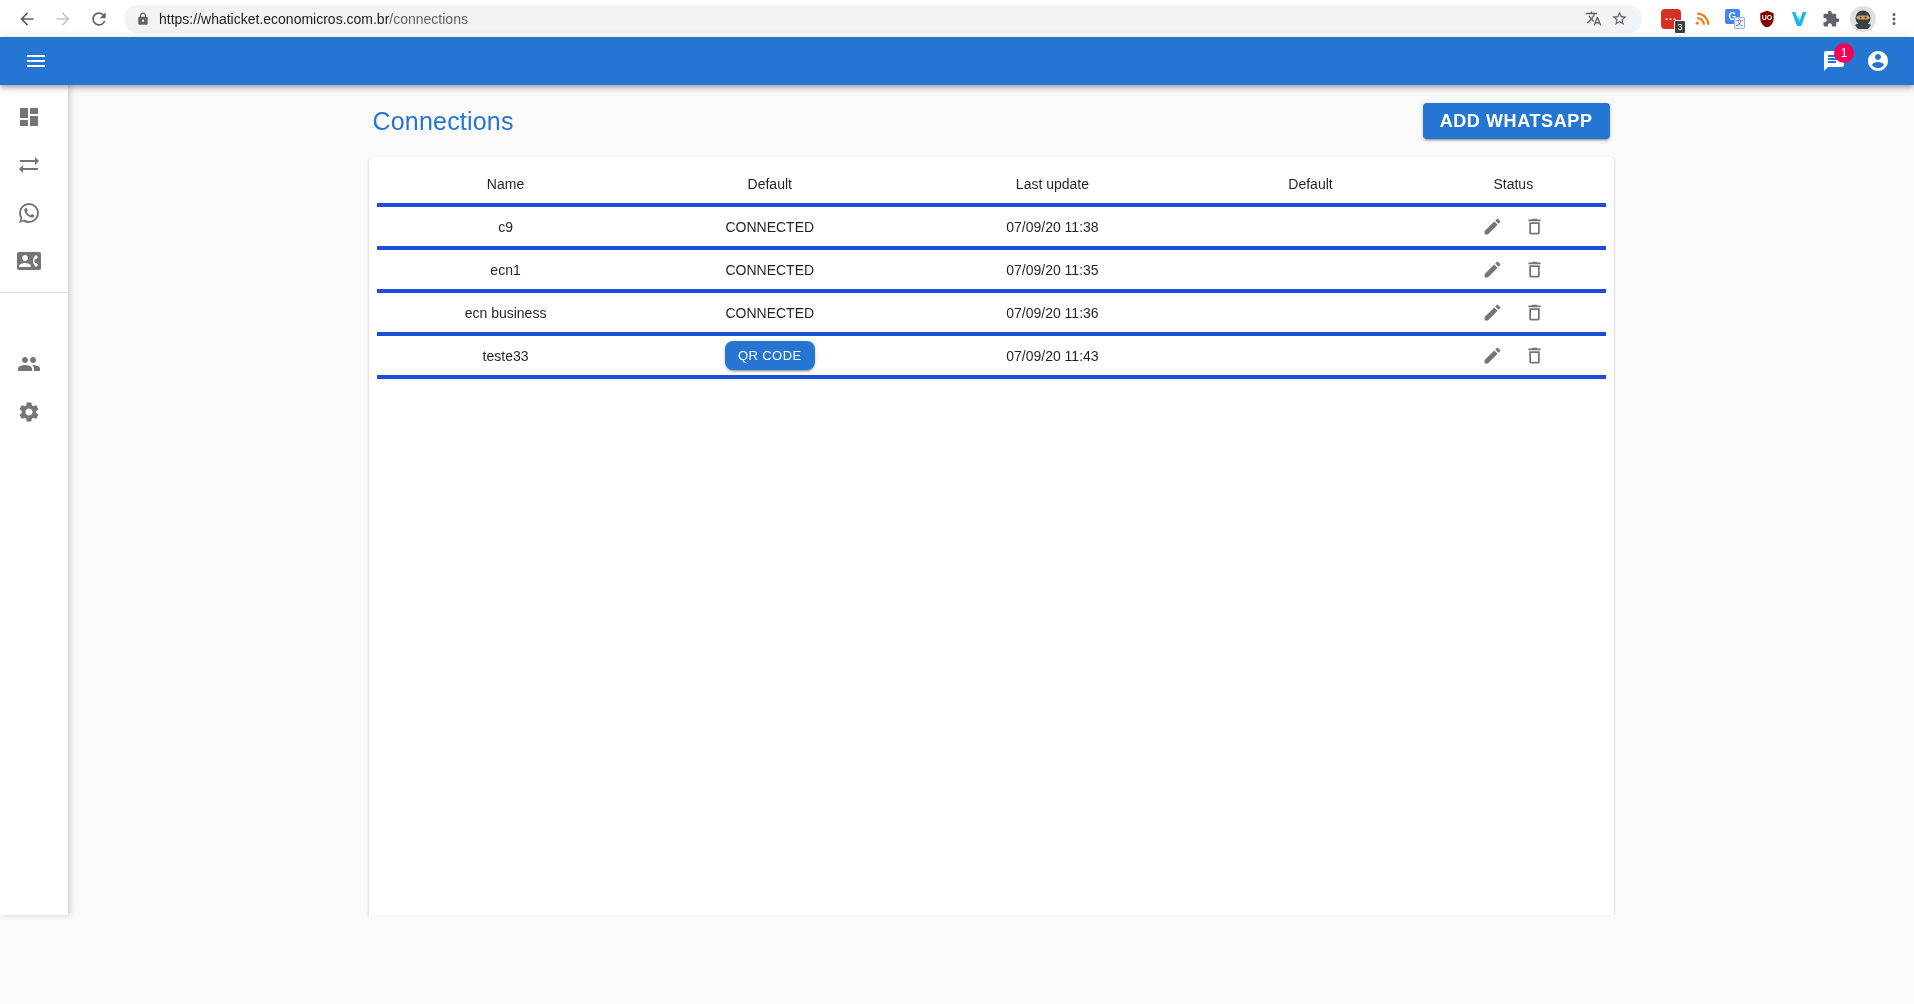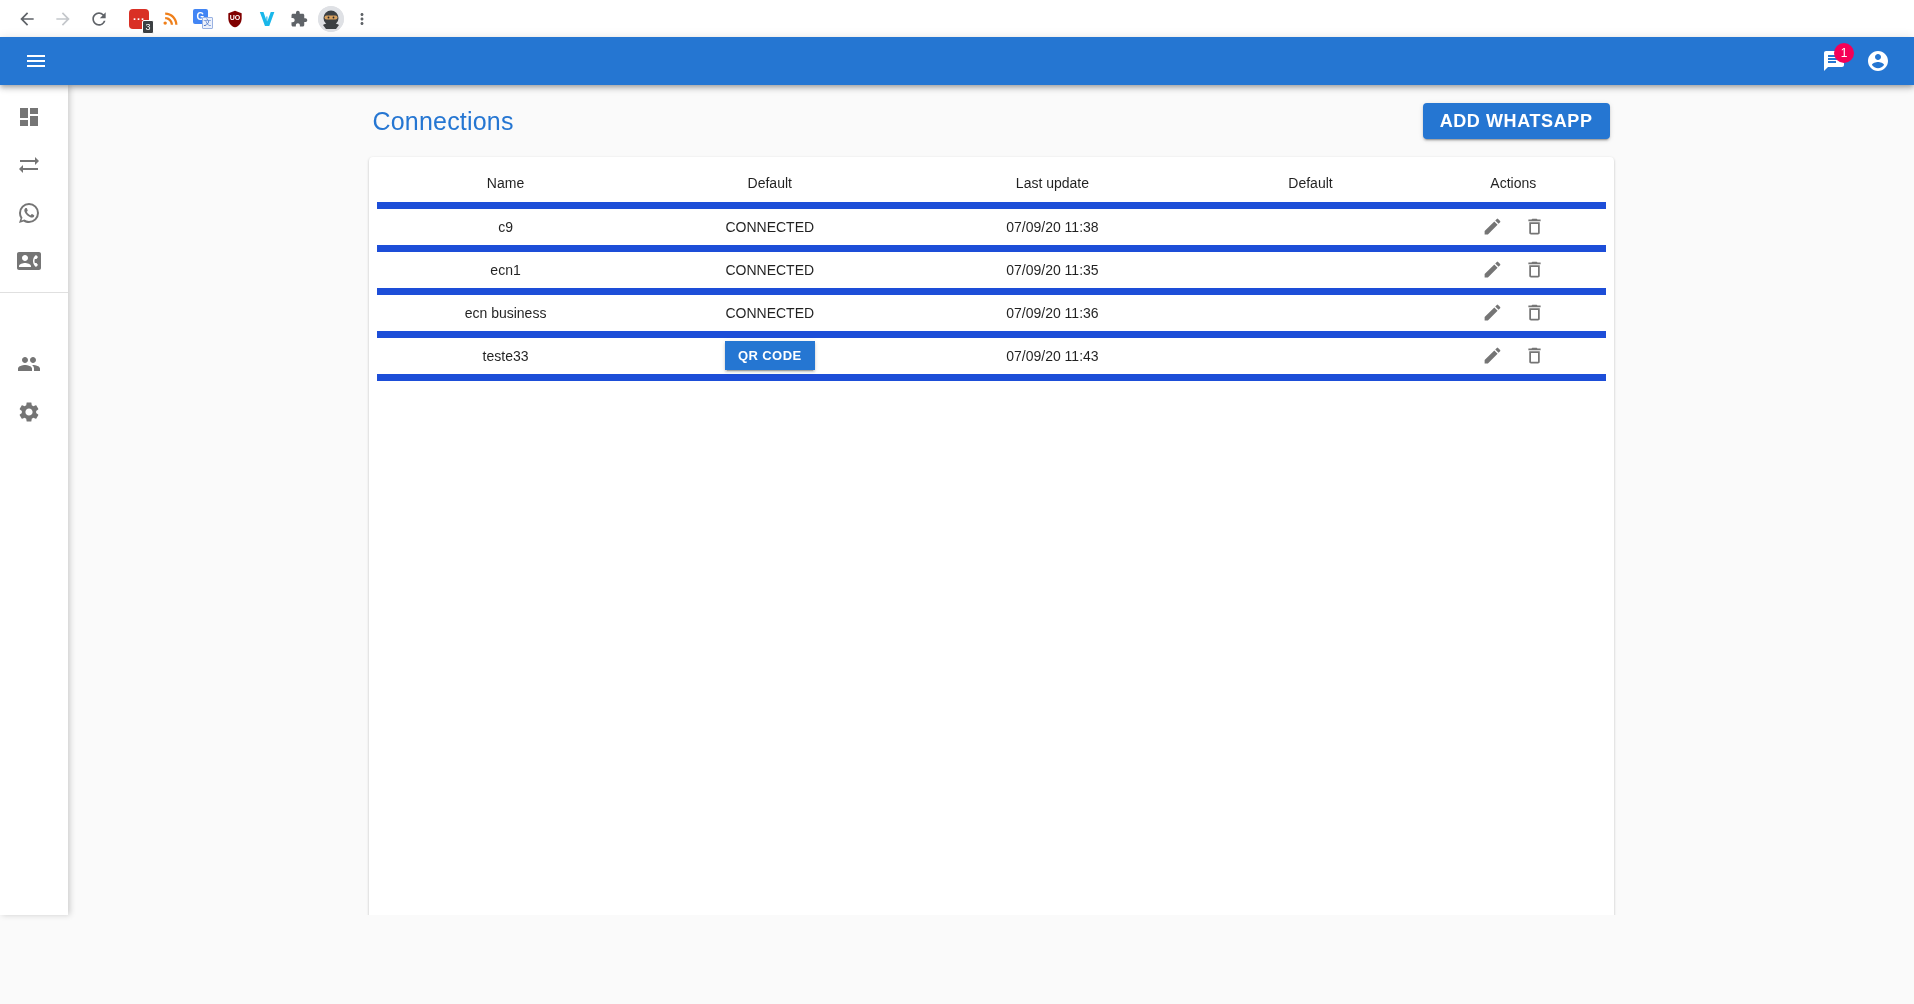--- a/index.html
+++ b/index.html
@@ -85,26 +85,26 @@
     background:#2576d2; color:#fff; border:none; border-radius:4px; height:36px; padding:0 17px;
     font-size:18px; font-weight:bold; letter-spacing:.6px; cursor:pointer;
     box-shadow:0 3px 1px -2px rgba(0,0,0,.2),0 2px 2px 0 rgba(0,0,0,.14),0 1px 5px 0 rgba(0,0,0,.12);
     font-family:inherit;
   }
   .card{
     margin-top:12px; background:#fff; border-radius:4px; padding:8px; height:831px;
     box-shadow:0 1px 3px rgba(0,0,0,.2),0 1px 1px rgba(0,0,0,.14),0 2px 1px -1px rgba(0,0,0,.12);
   }
   table{ width:100%; border-collapse:collapse; table-layout:fixed; }
-  th,td{ text-align:center; font-size:14px; color:rgba(0,0,0,.87); border-bottom:7px solid #1d4ed8; }
+  th,td{ text-align:center; font-size:14px; color:rgba(0,0,0,.87); border-bottom:4px solid #1d4ed8; }
   th{ height:40px; font-weight:400; }
   td{ height:43px; }
   .qr-btn{
-    background:#2576d2; color:#fff; border:none; border-radius:0; padding:7px 13px;
-    font-size:13px; font-weight:bold; letter-spacing:.4px; cursor:pointer; font-family:inherit;
+    background:#2576d2; color:#fff; border:none; border-radius:8px; padding:7px 13px;
+    font-size:13px; font-weight:normal; letter-spacing:.4px; cursor:pointer; font-family:inherit;
     box-shadow:0 3px 1px -2px rgba(0,0,0,.2),0 2px 2px 0 rgba(0,0,0,.14),0 1px 5px 0 rgba(0,0,0,.12);
   }
   .check-icon{ width:24px; height:24px; color:#4caf50; vertical-align:middle;}
   .action-btn{ width:30px; height:30px; border:none; background:transparent; color:#757575;
     cursor:pointer; border-radius:50%; display:inline-flex; align-items:center; justify-content:center; margin:0 4px;}
   .action-btn svg{ width:21px; height:21px; }
 </style>
 </head>
 <body>
 
@@ -118,20 +118,36 @@
     <svg viewBox="0 0 24 24" fill="currentColor">
         <path d="M12 4l-1.41 1.41L16.17 11H4v2h12.17l-5.58 5.59L12 20l8-8z"></path>
       </svg>
   </button>
   <button class="nav-btn">
     <svg viewBox="0 0 24 24" fill="currentColor">
         <path d="M17.65 6.35A7.958 7.958 0 0 0 12 4c-4.42 0-7.99 3.58-7.99 8s3.57 8 7.99 8c3.73 0 6.84-2.55 7.73-6h-2.08A5.99 5.99 0 0 1 12 18c-3.31 0-6-2.69-6-6s2.69-6 6-6c1.66 0 3.14.69 4.22 1.78L13 11h7V4l-2.35 2.35z"></path>
       </svg>
   </button>
 
+  <div class="omnibox">
+    <svg class="lock" viewBox="0 0 24 24" fill="currentColor">
+        <path d="M18 8h-1V6c0-2.76-2.24-5-5-5S7 3.24 7 6v2H6c-1.1 0-2 .9-2 2v10c0 1.1.9 2 2 2h12c1.1 0 2-.9 2-2V10c0-1.1-.9-2-2-2zm-6 9c-1.1 0-2-.9-2-2s.9-2 2-2 2 .9 2 2-.9 2-2 2zm3.1-9H8.9V6c0-1.71 1.39-3.1 3.1-3.1 1.71 0 3.1 1.39 3.1 3.1v2z"></path>
+      </svg>
+    <div class="url"><span>https://whaticket.economicros.com.br</span><span class="path">/connections</span></div>
+    <button class="omni-icon">
+      <svg viewBox="0 0 24 24" fill="currentColor">
+          <path d="M12.87 15.07l-2.54-2.51.03-.03c1.74-1.94 2.98-4.17 3.71-6.53H17V4h-7V2H8v2H1v1.99h11.17C11.5 7.92 10.44 9.75 9 11.35 8.07 10.32 7.3 9.19 6.69 8h-2c.73 1.63 1.73 3.17 2.98 4.56l-5.09 5.02L4 19l5-5 3.11 3.11.76-2.04zM18.5 10h-2L12 22h2l1.12-3h4.75L21 22h2l-4.5-12zm-2.62 7l1.62-4.33L19.12 17h-3.24z"></path>
+        </svg>
+    </button>
+    <button class="omni-icon">
+      <svg viewBox="0 0 24 24" fill="currentColor">
+          <path d="M22 9.24l-7.19-.62L12 2 9.19 8.63 2 9.24l5.46 4.73L5.82 21 12 17.27 18.18 21l-1.63-7.03L22 9.24zM12 15.4l-3.76 2.27 1-4.28-3.32-2.88 4.38-.38L12 6.1l1.71 4.04 4.38.38-3.32 2.88 1 4.28L12 15.4z"></path>
+        </svg>
+    </button>
+  </div>
 
   <div class="ext-area">
     <button class="ext-btn">
       <span class="ext-red">
           <span class="dots">...</span>
         </span>
       <span class="ext-badge">3</span>
     </button>
     <button class="ext-btn ext-rss">
       <svg viewBox="0 0 24 24" fill="currentColor">
@@ -249,21 +265,21 @@
               <col style="width:24%">
               <col style="width:18%">
               <col style="width:15%">
           </colgroup>
           <thead>
               <tr id="header-row">
                 <th>Name</th>
                 <th>Default</th>
                 <th>Last update</th>
                 <th>Default</th>
-                <th>Actions</th>
+                <th>Status</th>
               </tr>
             </thead>
           <tbody id="table-body">
 
   <tr>
     <td>c9</td>
     <td>CONNECTED</td>
     <td>07/09/20 11:38</td>
     <td></td>
     <td>

